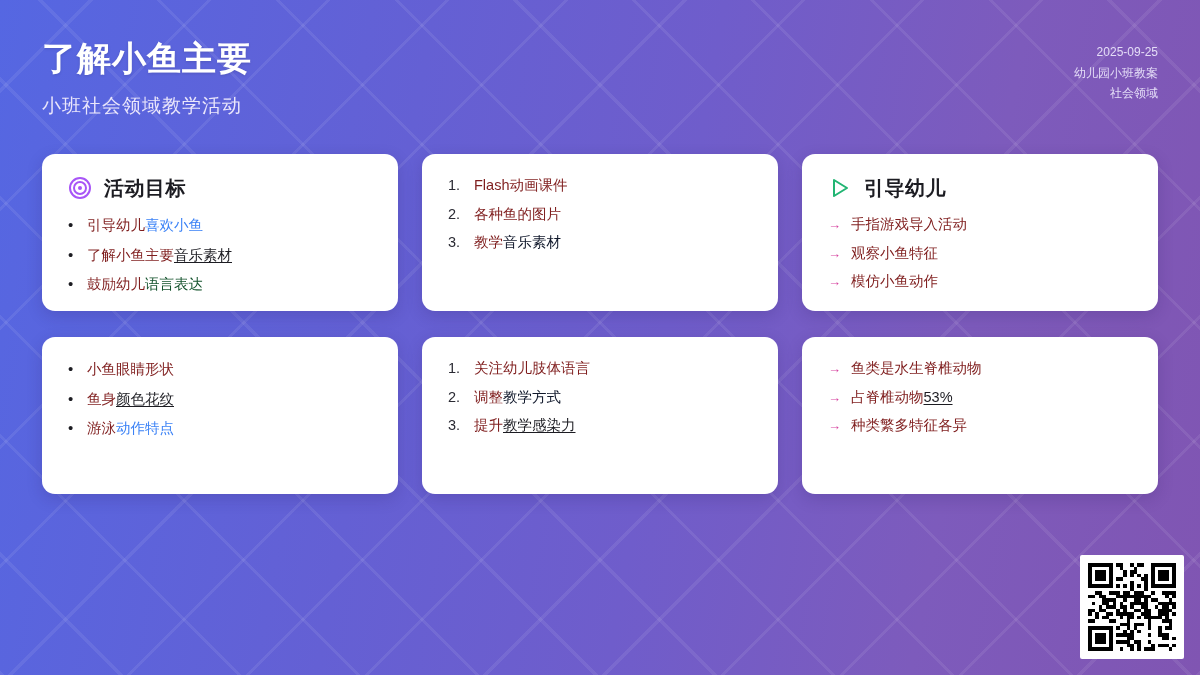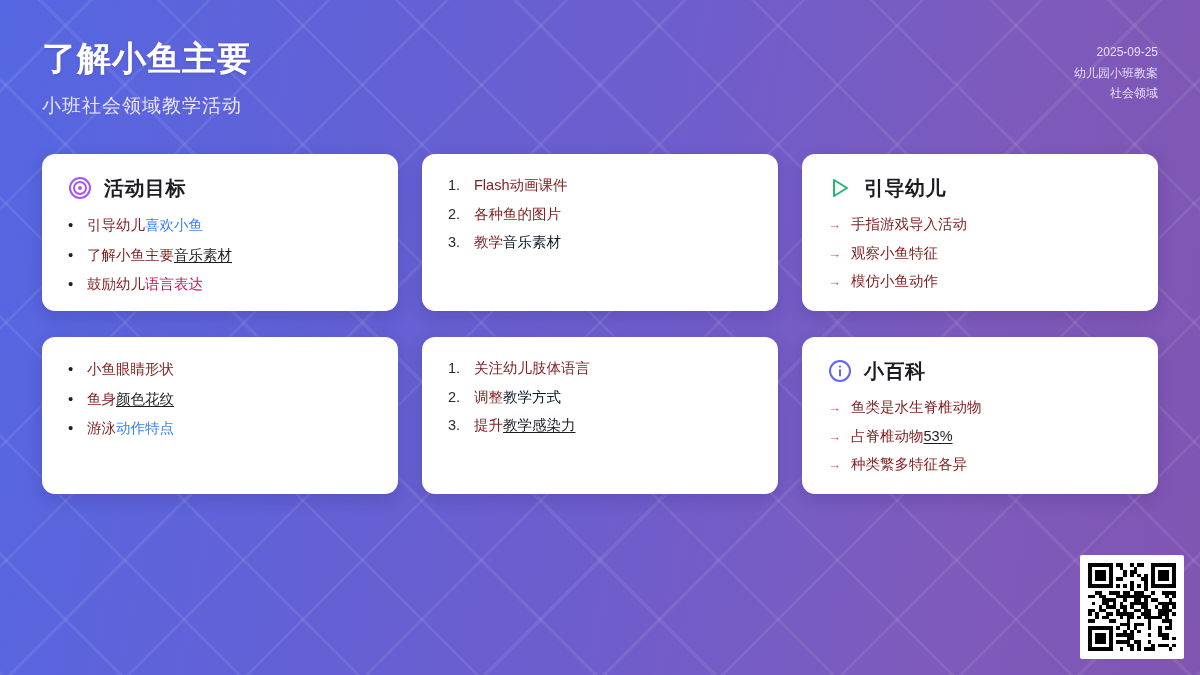--- a/index.html
+++ b/index.html
@@ -67,21 +67,21 @@
   .items li:last-child { margin-bottom:0; }
   .marker {
     flex:0 0 auto; margin-right:9px; display:inline-block;
     font-size:14.5px; line-height:1.35;
   }
   .marker.bullet { color:#1c1c22; font-size:15px; width:10px; }
   .marker.num { color:#2a2a33; min-width:17px; }
   .marker.arrow { color:#d6439f; font-size:13px; min-width:14px; }
   .txt { color:#7f1d1d; }
   .hl-blue   { color:#3b82f6; }
-  .hl-purple { color:#be185d; }
+  .hl-purple { color:#14532d; }
   .hl-green  { color:#0f172a; }
   .hl-under  { color:#1c1c22; text-decoration:underline; text-underline-offset:2px; }
 
   
   .qr-wrap {
     position:absolute; right:16px; bottom:16px;
     width:104px; height:104px; background:#ffffff;
     padding:8px; border-radius:2px;
   }
   .qr-wrap svg { display:block; width:100%; height:100%; }
@@ -192,28 +192,20 @@
             <span class="marker num">2.</span>
             <span><span class="txt">调整</span><span class="hl-green">教学方式</span></span>
           </li>
           <li>
             <span class="marker num">3.</span>
             <span><span class="txt">提升</span><span class="hl-under">教学感染力</span></span>
           </li>
         </ol>
       </div>
       <div class="card">
-        <div class="card-head">
-          <svg viewBox="0 0 24 24" class="card-icon" fill="none" stroke="#6366f1" stroke-width="2" stroke-linecap="round" stroke-linejoin="round">
-            <circle cx="12" cy="12" r="10"></circle>
-            <path d="M12 11v5.5"></path>
-            <circle cx="12" cy="7.6" r="1.05" fill="#6366f1" stroke="none"></circle>
-          </svg>
-          <div class="card-title">小百科</div>
-        </div>
         <ul class="items">
           <li>
             <span class="marker arrow">→</span>
             <span><span class="txt">鱼类是水生脊椎动物</span></span>
           </li>
           <li>
             <span class="marker arrow">→</span>
             <span><span class="txt">占脊椎动物</span><span class="hl-under">53%</span></span>
           </li>
           <li>

